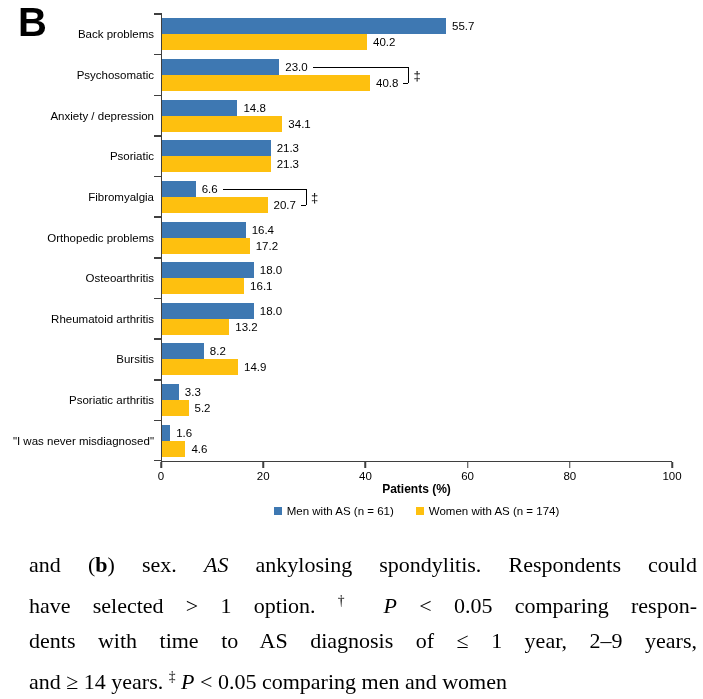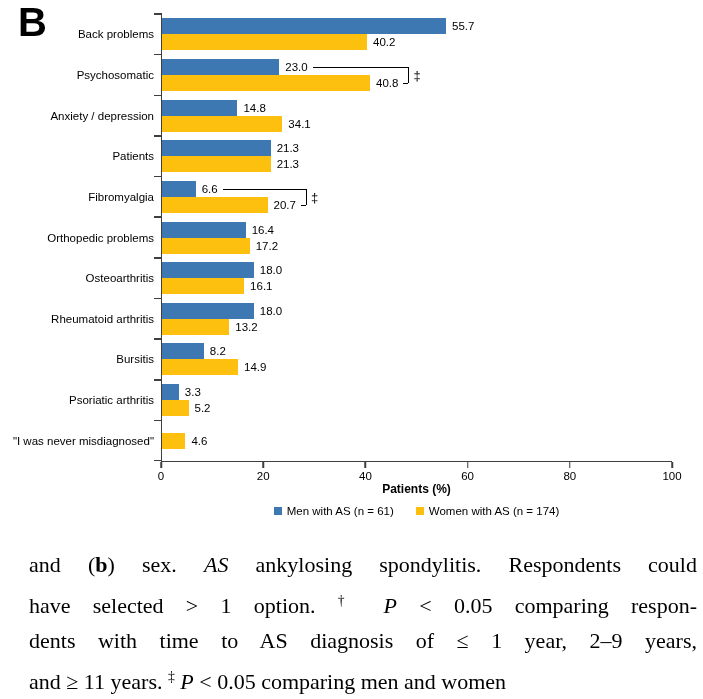--- a/index.html
+++ b/index.html
@@ -84,21 +84,21 @@
           <div class="barline">
             <div class="bar" style="width: 14.8%; background: rgb(62, 120, 178);"></div>
             <span class="val">14.8</span>
           </div>
           <div class="barline">
             <div class="bar" style="width: 23.6%; background: rgb(254, 192, 15);"></div>
             <span class="val">34.1</span>
           </div>
         </div>
         <div class="row">
-          <div class="cat-label">Patients</div>
+          <div class="cat-label">Psoriatic</div>
           <div class="barline">
             <div class="bar" style="width: 21.3%; background: rgb(62, 120, 178);"></div>
             <span class="val">21.3</span>
           </div>
           <div class="barline">
             <div class="bar" style="width: 21.3%; background: rgb(254, 192, 15);"></div>
             <span class="val">21.3</span>
           </div>
         </div>
         <div class="row">
@@ -166,20 +166,24 @@
             <div class="bar" style="width: 3.3%; background: rgb(62, 120, 178);"></div>
             <span class="val">3.3</span>
           </div>
           <div class="barline">
             <div class="bar" style="width: 5.2%; background: rgb(254, 192, 15);"></div>
             <span class="val">5.2</span>
           </div>
         </div>
         <div class="row">
           <div class="cat-label">"I was never misdiagnosed"</div>
+          <div class="barline">
+            <div class="bar" style="width: 1.6%; background: rgb(62, 120, 178);"></div>
+            <span class="val">1.6</span>
+          </div>
           <div class="barline">
             <div class="bar" style="width: 4.6%; background: rgb(254, 192, 15);"></div>
             <span class="val">4.6</span>
           </div>
         </div>
       </div>
     <div class="xaxis" id="xaxis">
         <div class="xtick" style="left: 0%;"></div>
         <span class="xticklabel" style="left: 0%;">0</span>
         <div class="xtick" style="left: 20%;"></div>
@@ -203,15 +207,15 @@
           <span class="swatch" style="background: rgb(254, 192, 15);"></span>
           <span>Women with AS (n = 174)</span>
         </span>
       </div>
   </div>
 
   <div class="caption" id="caption">
       <div class="cap-line"><span>and (</span><span class="cap-b">b</span><span>) sex. </span><span class="cap-i">AS</span><span> ankylosing spondylitis. Respondents could</span></div>
       <div class="cap-line"><span>have selected &gt; 1 option. </span><span class="cap-sup">†</span><span class="cap-i"> P</span><span> &lt; 0.05 comparing respon-</span></div>
       <div class="cap-line"><span>dents with time to AS diagnosis of ≤ 1 year, 2–9 years,</span></div>
-      <div class="cap-line last"><span>and ≥ 11 years. </span><span class="cap-sup">‡</span><span class="cap-i"> P</span><span> &lt; 0.05 comparing men and women</span></div>
+      <div class="cap-line last"><span>and ≥ 14 years. </span><span class="cap-sup">‡</span><span class="cap-i"> P</span><span> &lt; 0.05 comparing men and women</span></div>
     </div>
 </div>
 
 </body></html>

